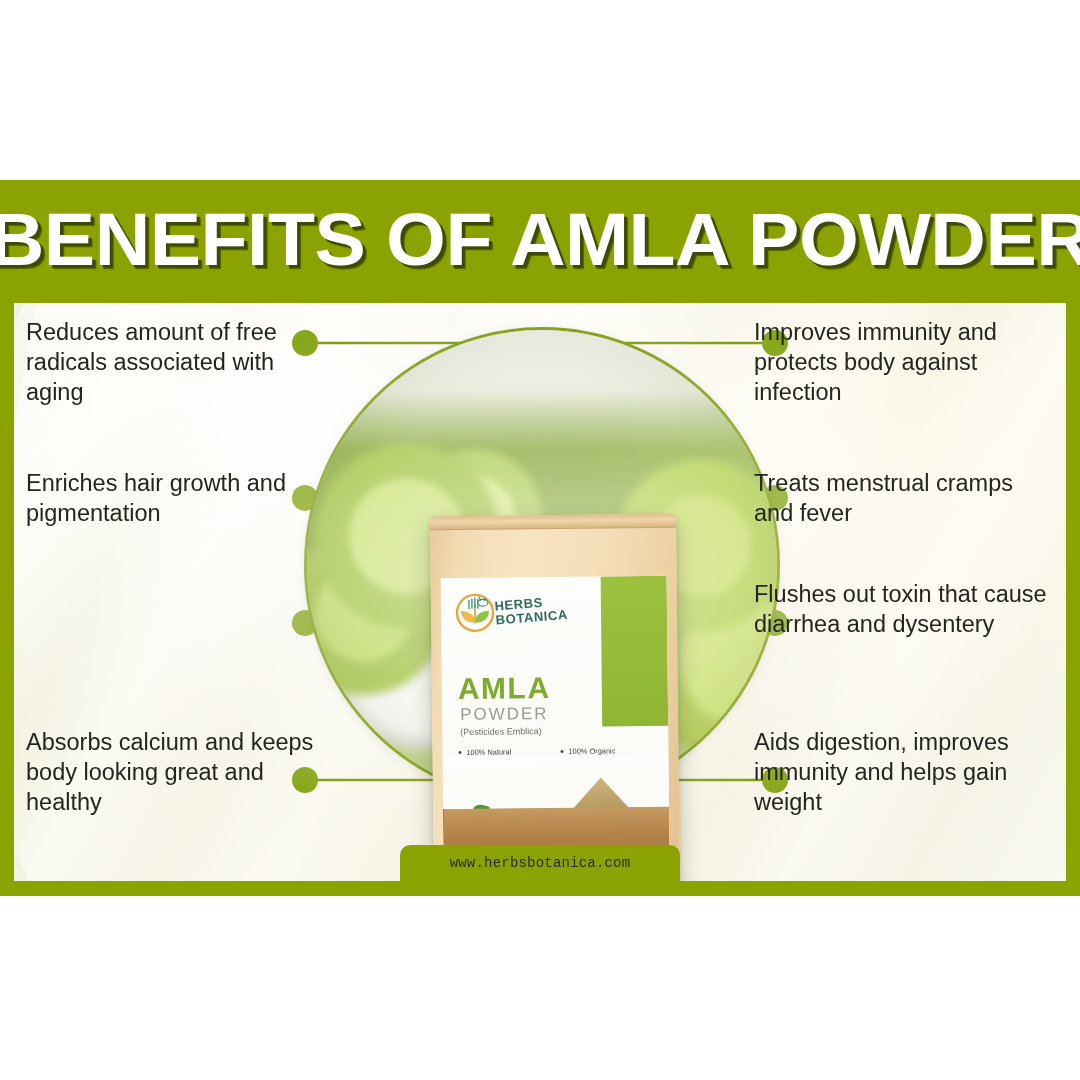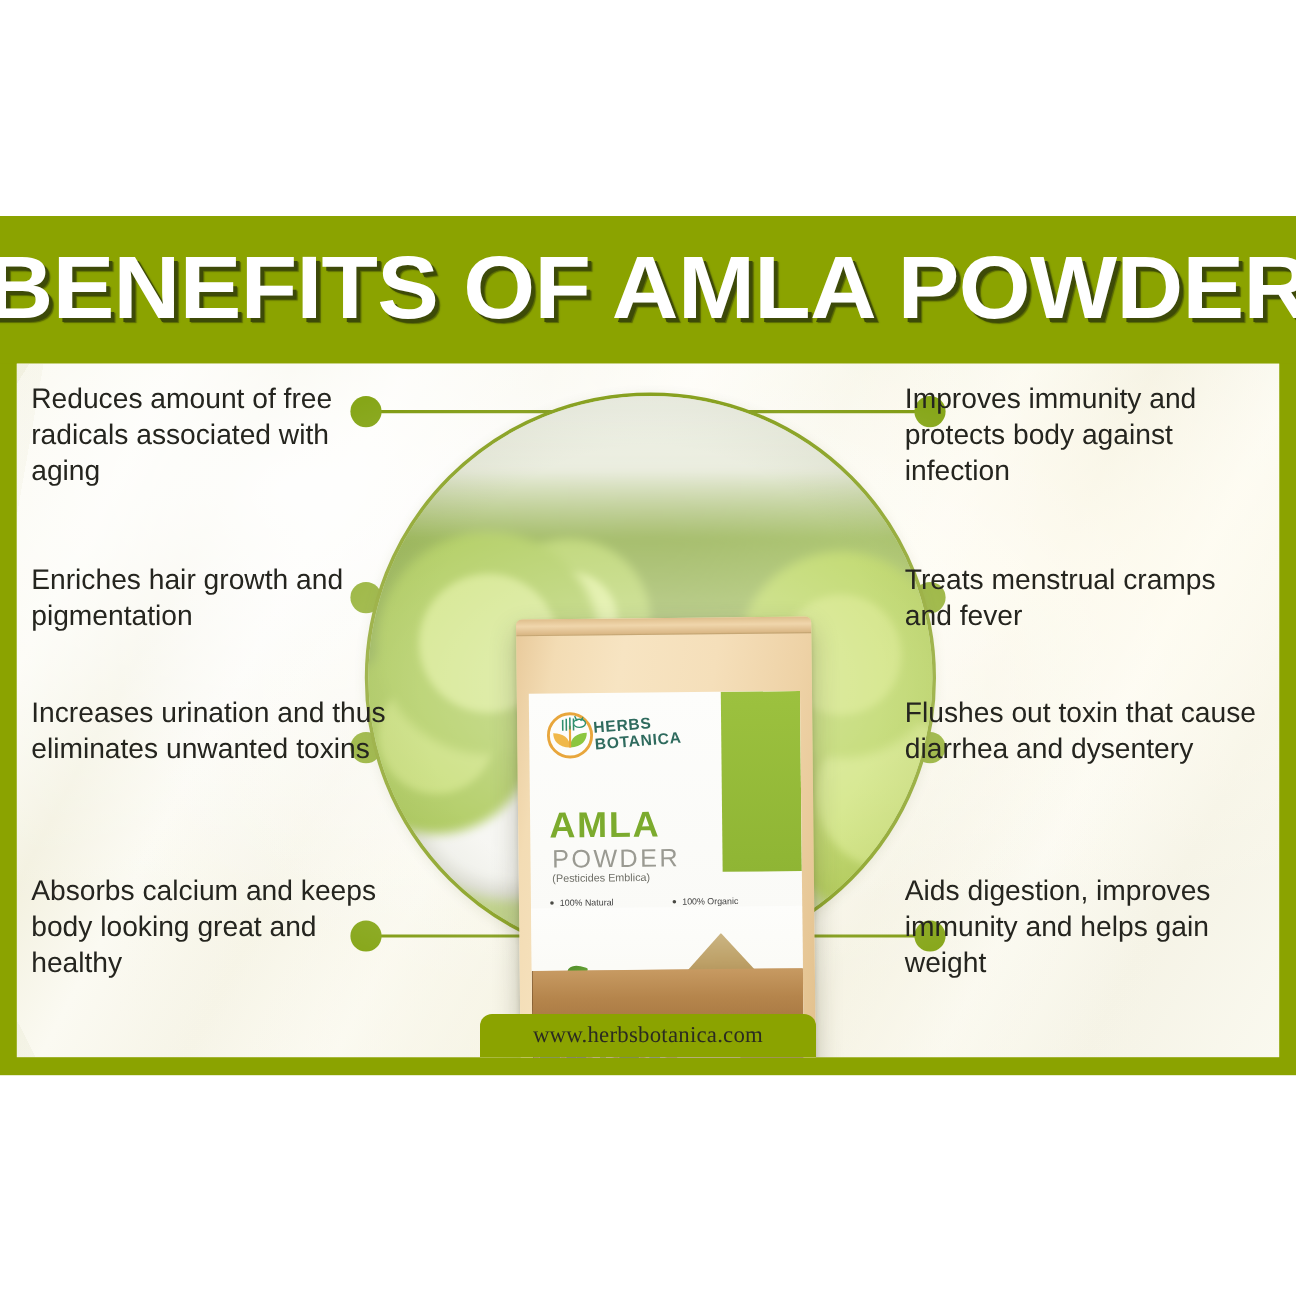--- a/index.html
+++ b/index.html
@@ -244,21 +244,21 @@
     letter-spacing: 1.5px;
     color: #7cab2e;
     line-height: 1;
   }
   .prod-sub {
     position: absolute;
     left: 18px;
     top: 128px;
     font-family: "Liberation Sans", sans-serif;
     font-weight: 400;
-    font-size: 21px;
+    font-size: 17px;
     letter-spacing: 2px;
     color: #9a9a92;
     line-height: 1;
   }
   .prod-latin {
     position: absolute;
     left: 18px;
     top: 150px;
     font-family: "Liberation Sans", sans-serif;
     font-size: 9px;
@@ -414,22 +414,22 @@
     width: 280px;
     height: 36px;
     background: #8ba300;
     border-radius: 10px 10px 0 0;
     display: flex;
     align-items: center;
     justify-content: center;
     z-index: 8;
   }
   #footer-url {
-    font-family: Liberation Serif, serif;
-    font-size: 19px;
+    font-family: Liberation Mono, monospace;
+    font-size: 14px;
     color: #2b2b20;
     letter-spacing: 0.2px;
   }
 </style>
 </head>
 <body>
 
 <div id="stage">
 
   <div id="infographic">
@@ -535,21 +535,20 @@
                 <div class="badge" style="background:radial-gradient(circle at 45% 55%, #4a90d9 0 34%, #eef4f8 36% 100%);"></div>
                 <div class="badge-weight">5.3 OZ / 150 GMS</div>
               </div>
             </div>
           </div>
         </div>
       </div>
 
       <div class="benefit left" style="top: 14px;">Reduces amount of free radicals associated with aging</div>
       <div class="benefit left" style="top: 165px;">Enriches hair growth and pigmentation</div>
-      <div class="benefit left" style="top: 276px;">Increases urination and thus eliminates unwanted toxins</div>
       <div class="benefit left" style="top: 424px;">Absorbs calcium and keeps body looking great and healthy</div>
 
       <div class="benefit right" style="top: 14px;">Improves immunity and protects body against infection</div>
       <div class="benefit right" style="top: 165px;">Treats menstrual cramps and fever</div>
       <div class="benefit right" style="top: 276px; margin-left: 29px;">Flushes out toxin that cause diarrhea and dysentery</div>
       <div class="benefit right" style="top: 424px;">Aids digestion, improves immunity and helps gain weight</div>
 
       <div id="footer-tab">
         <span id="footer-url">www.herbsbotanica.com</span>
       </div>

